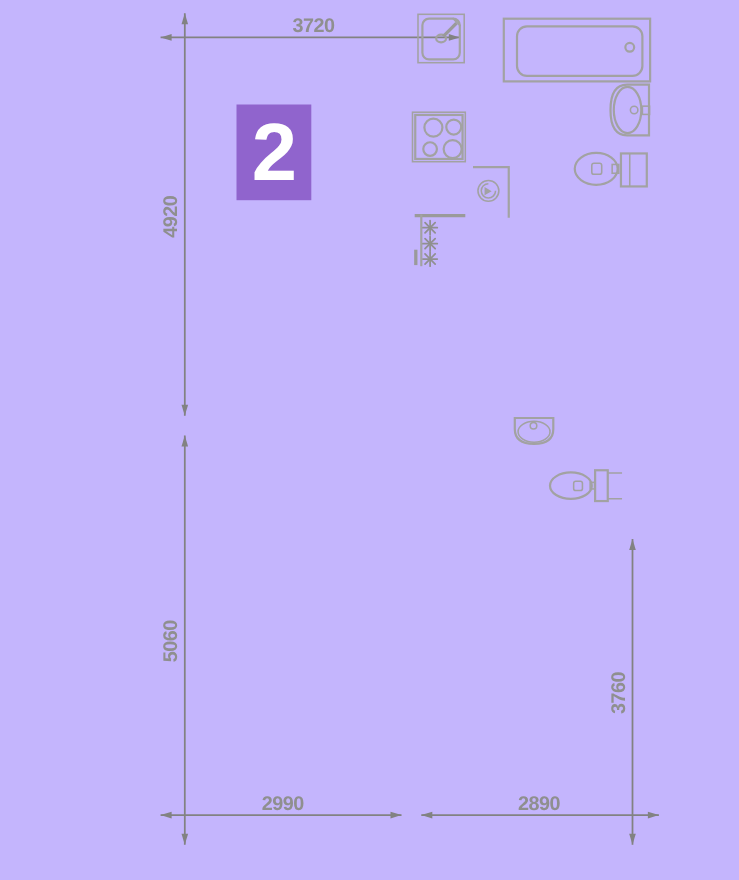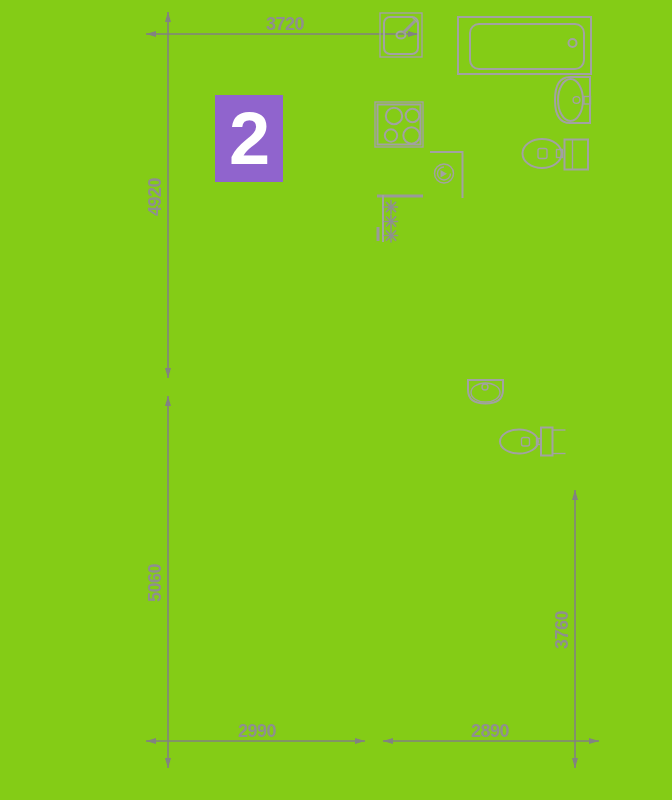--- a/index.html
+++ b/index.html
@@ -1,16 +1,16 @@
 <!DOCTYPE html>
 <html><head>
 <meta charset="utf-8">
 <style>
   html,body{margin:0;padding:0;background:#000;}
-  .stage{position:relative;width:672px;height:800px;background:#84cc16;overflow:hidden;}
+  .stage{position:relative;width:672px;height:800px;background:#c4b5fd;overflow:hidden;}
   svg{position:absolute;left:0;top:0;}
   .dim-line{stroke:#828282;stroke-width:1.6;fill:none;}
   .dim-arrow{fill:#828282;stroke:none;}
   .dim-text{fill:#8f8f8f;font-family:"Liberation Sans",sans-serif;font-size:18px;font-weight:600;letter-spacing:-0.5px;}
   .fix{stroke:#a2a2a2;stroke-width:2;fill:none;stroke-linecap:square;}
   .fix-thin{stroke:#a2a2a2;stroke-width:1.4;fill:none;}
   .fix-thick{stroke:#9a9a9a;stroke-width:3;fill:none;}
   .fix-fill{fill:#a2a2a2;stroke:none;}
   .flake{stroke:#909090;stroke-width:1.6;fill:none;stroke-linecap:round;}
   .badge-num{font-family:"Liberation Sans",sans-serif;font-size:74px;font-weight:700;}

